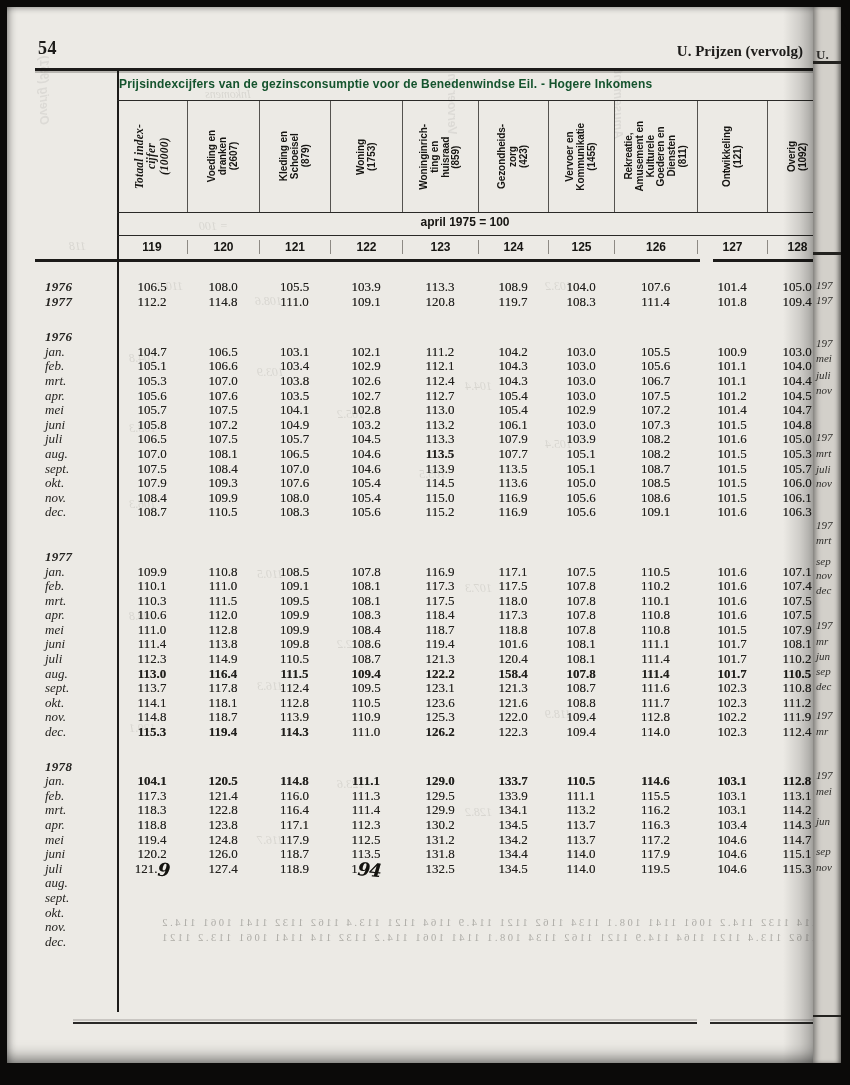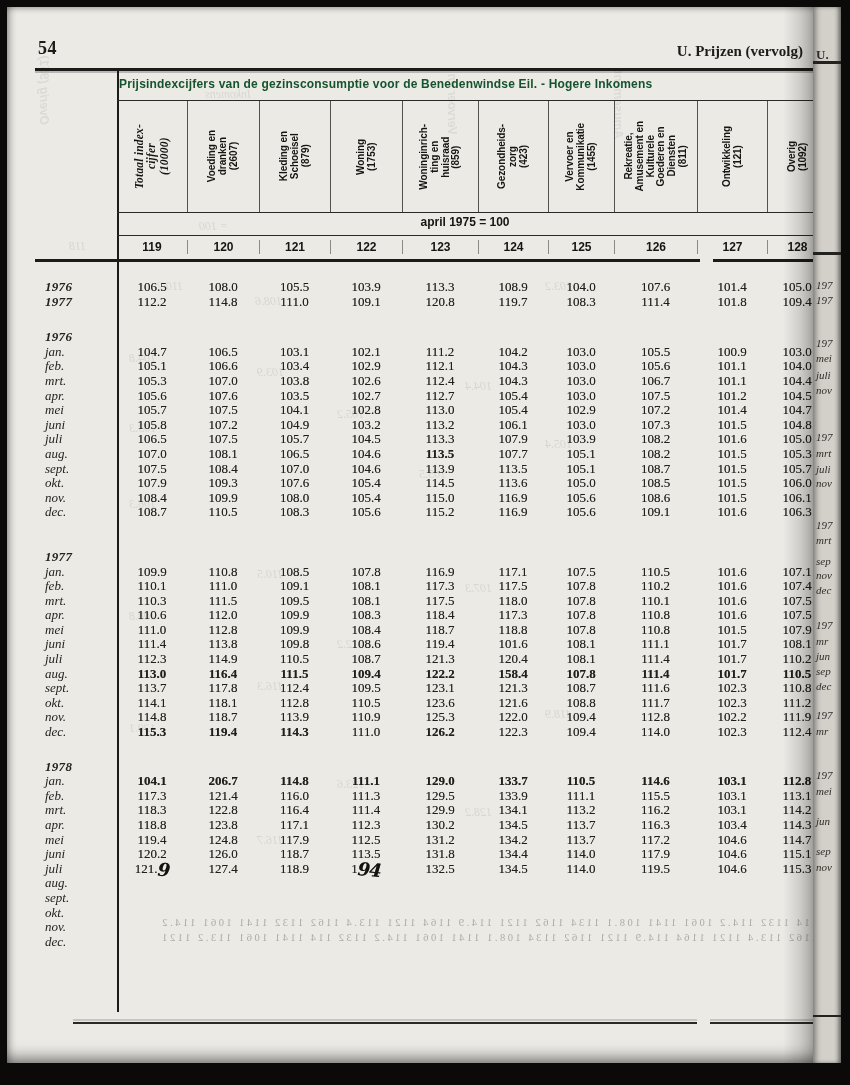--- a/index.html
+++ b/index.html
@@ -498,21 +498,21 @@
           <div class="cell">112.4</div>
         </div>
       </div>
       <div class="sec" style="margin-top: 20px;">
         <div class="row yearrow">
           <div class="lbl">1978</div>
         </div>
         <div class="row bold">
           <div class="lbl">jan.</div>
           <div class="cell">104.1</div>
-          <div class="cell">206.7</div>
+          <div class="cell">120.5</div>
           <div class="cell">114.8</div>
           <div class="cell">111.1</div>
           <div class="cell">129.0</div>
           <div class="cell">133.7</div>
           <div class="cell">110.5</div>
           <div class="cell">114.6</div>
           <div class="cell">103.1</div>
           <div class="cell">112.8</div>
         </div>
         <div class="row">

